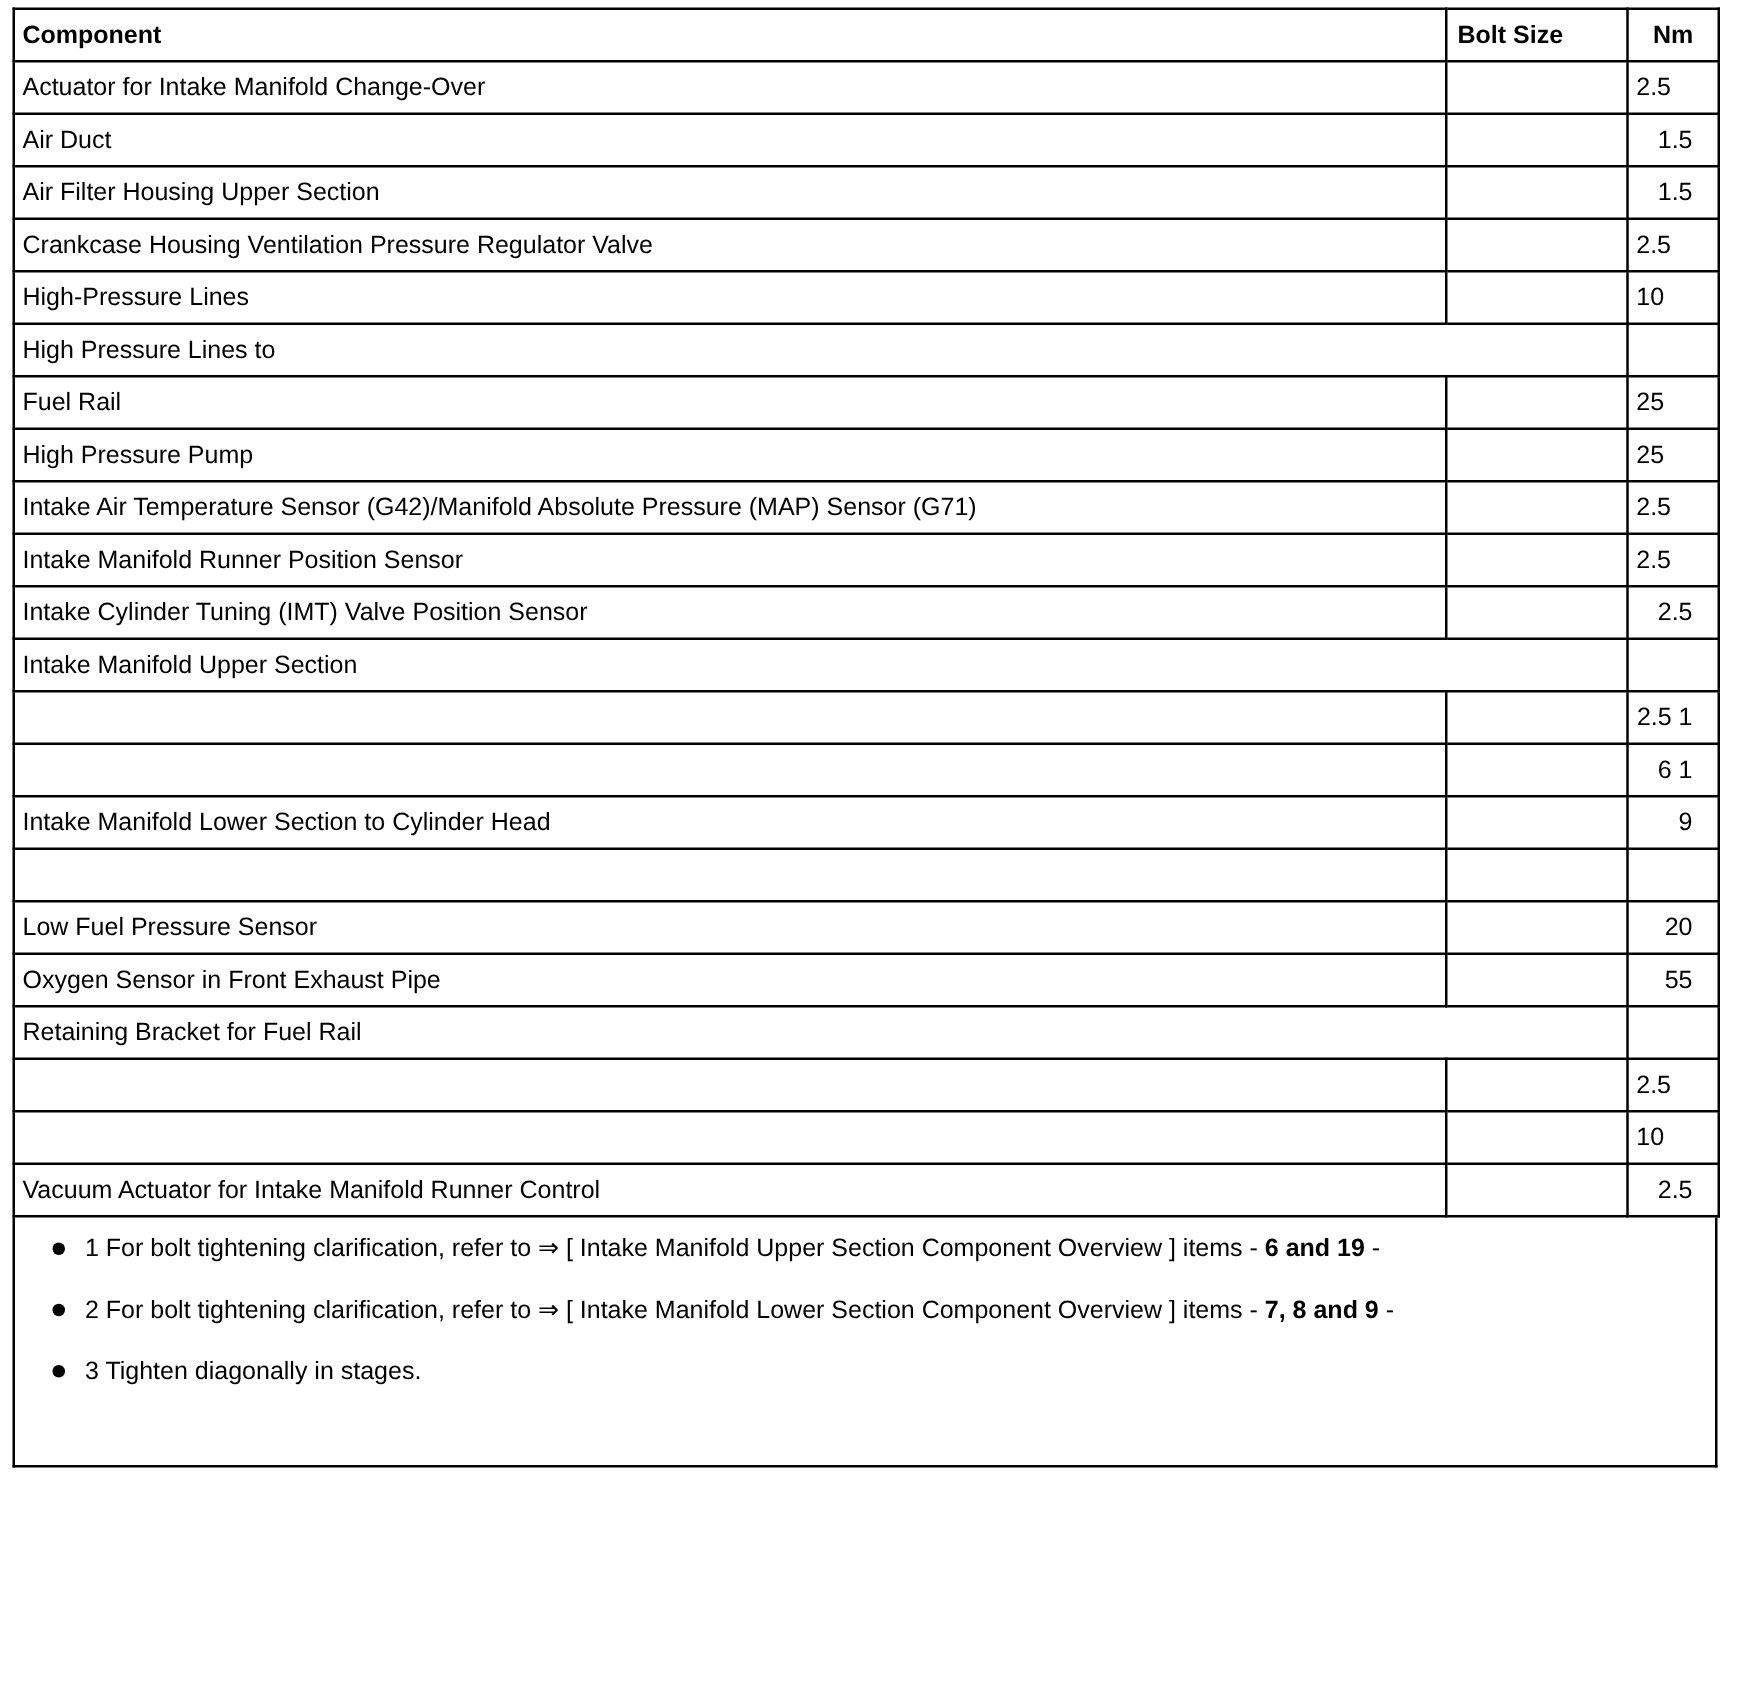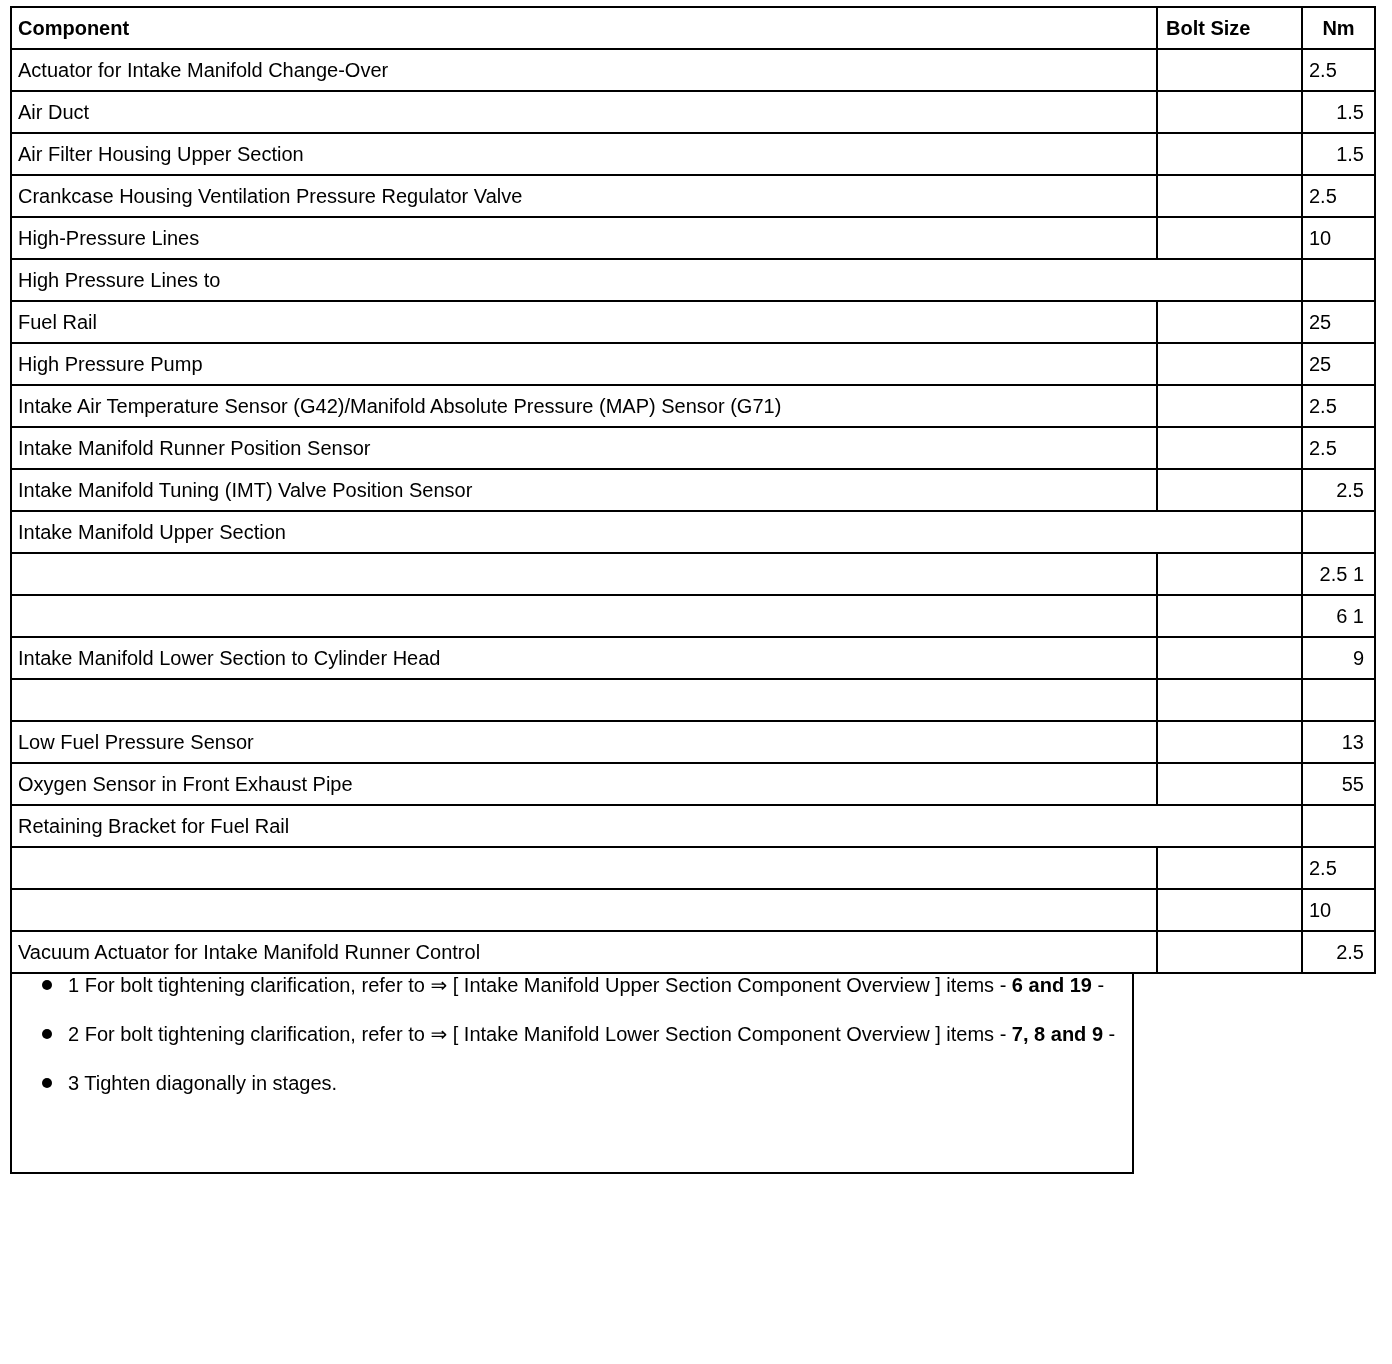--- a/index.html
+++ b/index.html
@@ -41,37 +41,37 @@
     font-weight: bold;
     text-align: left;
   }
   .cell-pad {
     padding: 0 6px;
     display: block;
     white-space: nowrap;
     overflow: hidden;
   }
   .nm-left .cell-pad { text-align: left; }
-  .nm-right .cell-pad { text-align: right; padding-right: 10px; }
+  .nm-right .cell-pad { text-align: right; padding-right: 20px; }
   .bolt-cell .cell-pad { text-align: center; }
   th.nm-head .cell-pad { text-align: center; font-weight: bold; }
   th.bolt-head .cell-pad { text-align: left; padding-left: 8px; }
 
   
   .span-comp {
     border-right: 2px solid #000 !important;
   }
 
   .footnotes {
     border: 2px solid #000000;
     border-top: none;
-    width: 1124px;
+    width: 1364px;
     margin: 0 0 0 10px;
     box-sizing: border-box;
-    padding: 0 0 18px 0;
+    padding: 14px 0 18px 0;
     min-height: 200px;
   }
   .fn-item {
     display: flex;
     align-items: flex-start;
     font-size: 20px;
     margin: 0 0 26px 0;
     padding-left: 30px;
     line-height: 1.15;
     white-space: nowrap;
@@ -214,21 +214,21 @@
           </td>
           <td class="bolt-cell">
             <span class="cell-pad"></span>
           </td>
           <td class="nm-left">
             <span class="cell-pad">2.5</span>
           </td>
         </tr>
         <tr>
           <td>
-            <span class="cell-pad">Intake Manifold Tuning (IMT) Valve Position Sensor</span>
+            <span class="cell-pad">Intake Cylinder Tuning (IMT) Valve Position Sensor</span>
           </td>
           <td class="bolt-cell">
             <span class="cell-pad"></span>
           </td>
           <td class="nm-right">
             <span class="cell-pad">2.5</span>
           </td>
         </tr>
         <tr>
           <td colspan="2" class="span-comp">
@@ -283,21 +283,21 @@
           </td>
         </tr>
         <tr>
           <td>
             <span class="cell-pad">Low Fuel Pressure Sensor</span>
           </td>
           <td class="bolt-cell">
             <span class="cell-pad"></span>
           </td>
           <td class="nm-right">
-            <span class="cell-pad">13</span>
+            <span class="cell-pad">20</span>
           </td>
         </tr>
         <tr>
           <td>
             <span class="cell-pad">Oxygen Sensor in Front Exhaust Pipe</span>
           </td>
           <td class="bolt-cell">
             <span class="cell-pad"></span>
           </td>
           <td class="nm-right">

